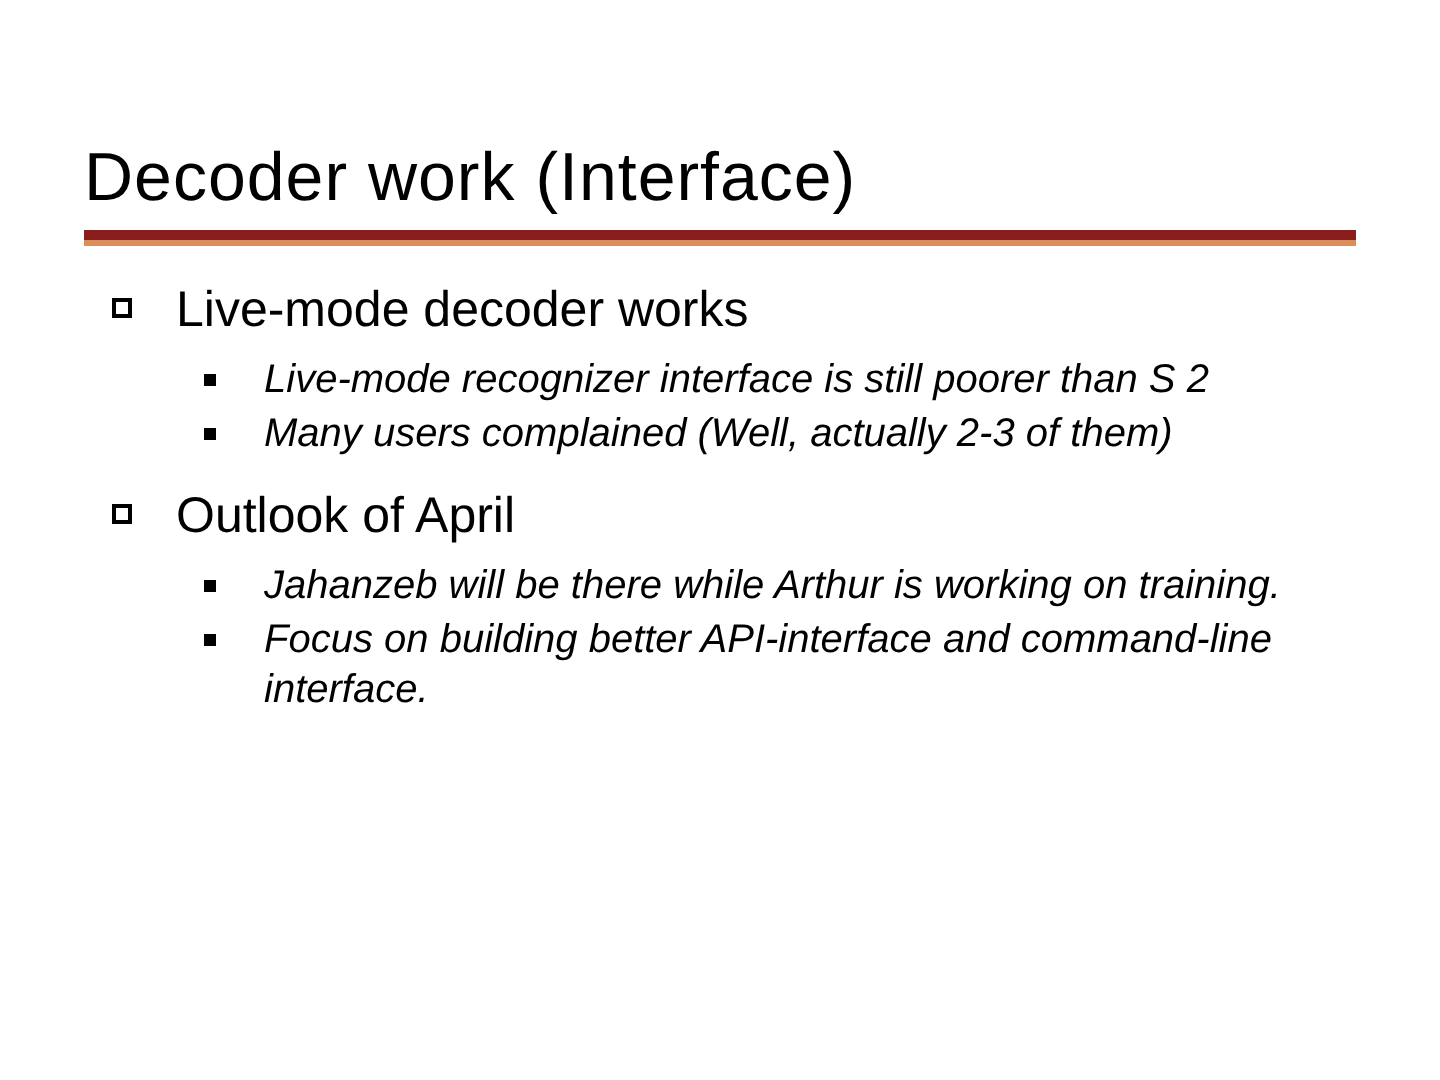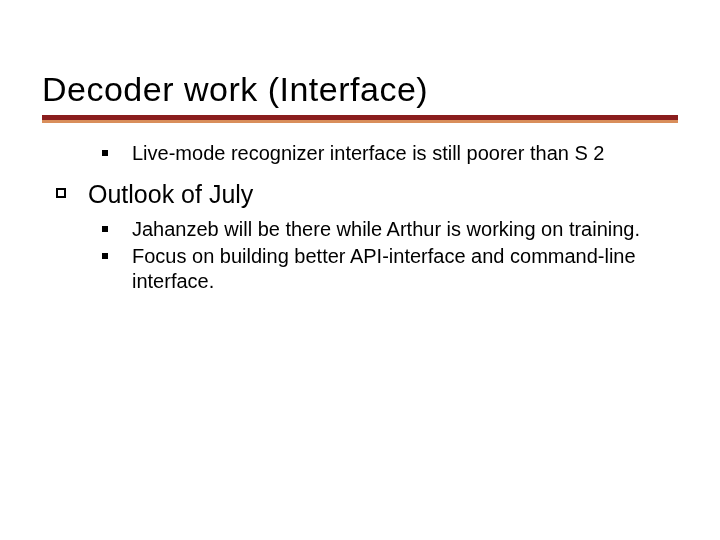--- a/index.html
+++ b/index.html
@@ -57,20 +57,21 @@
     border: 2px solid #000;
     box-sizing: border-box;
     margin-top: 8px;
     margin-right: 22px;
   }
   .level1-text {
     font-size: 25px;
   }
   .level2 {
     margin: 8px 0 14px 60px;
+    font-style: italic;
   }
   .level2-row {
     display: flex;
     align-items: flex-start;
     margin-bottom: 2px;
   }
   .bullet-square-solid {
     flex: none;
     width: 6px;
     height: 6px;
@@ -87,31 +88,41 @@
 <body>
 
 <div class="slide">
 
   <h1 class="title">Decoder work (Interface)</h1>
   <div class="underline-wrap">
     <div class="underline-dark"></div>
     <div class="underline-light"></div>
   </div>
 
+  <div class="level1">
+    <div class="level1-row">
+      <span class="bullet-square-open"></span>
+      <span class="level1-text">Live-mode decoder works</span>
+    </div>
+  </div>
   <div class="level2">
     <div class="level2-row">
       <span class="bullet-square-solid"></span>
       <span class="level2-text">Live-mode recognizer interface is still poorer than S 2</span>
+    </div>
+    <div class="level2-row">
+      <span class="bullet-square-solid"></span>
+      <span class="level2-text">Many users complained (Well, actually 2-3 of them)</span>
     </div>
   </div>
 
   <div class="level1">
     <div class="level1-row">
       <span class="bullet-square-open"></span>
-      <span class="level1-text">Outlook of July</span>
+      <span class="level1-text">Outlook of April</span>
     </div>
   </div>
   <div class="level2">
     <div class="level2-row">
       <span class="bullet-square-solid"></span>
       <span class="level2-text">Jahanzeb will be there while Arthur is working on training.</span>
     </div>
     <div class="level2-row">
       <span class="bullet-square-solid"></span>
       <span class="level2-text">Focus on building better API-interface and command-line interface.</span>

